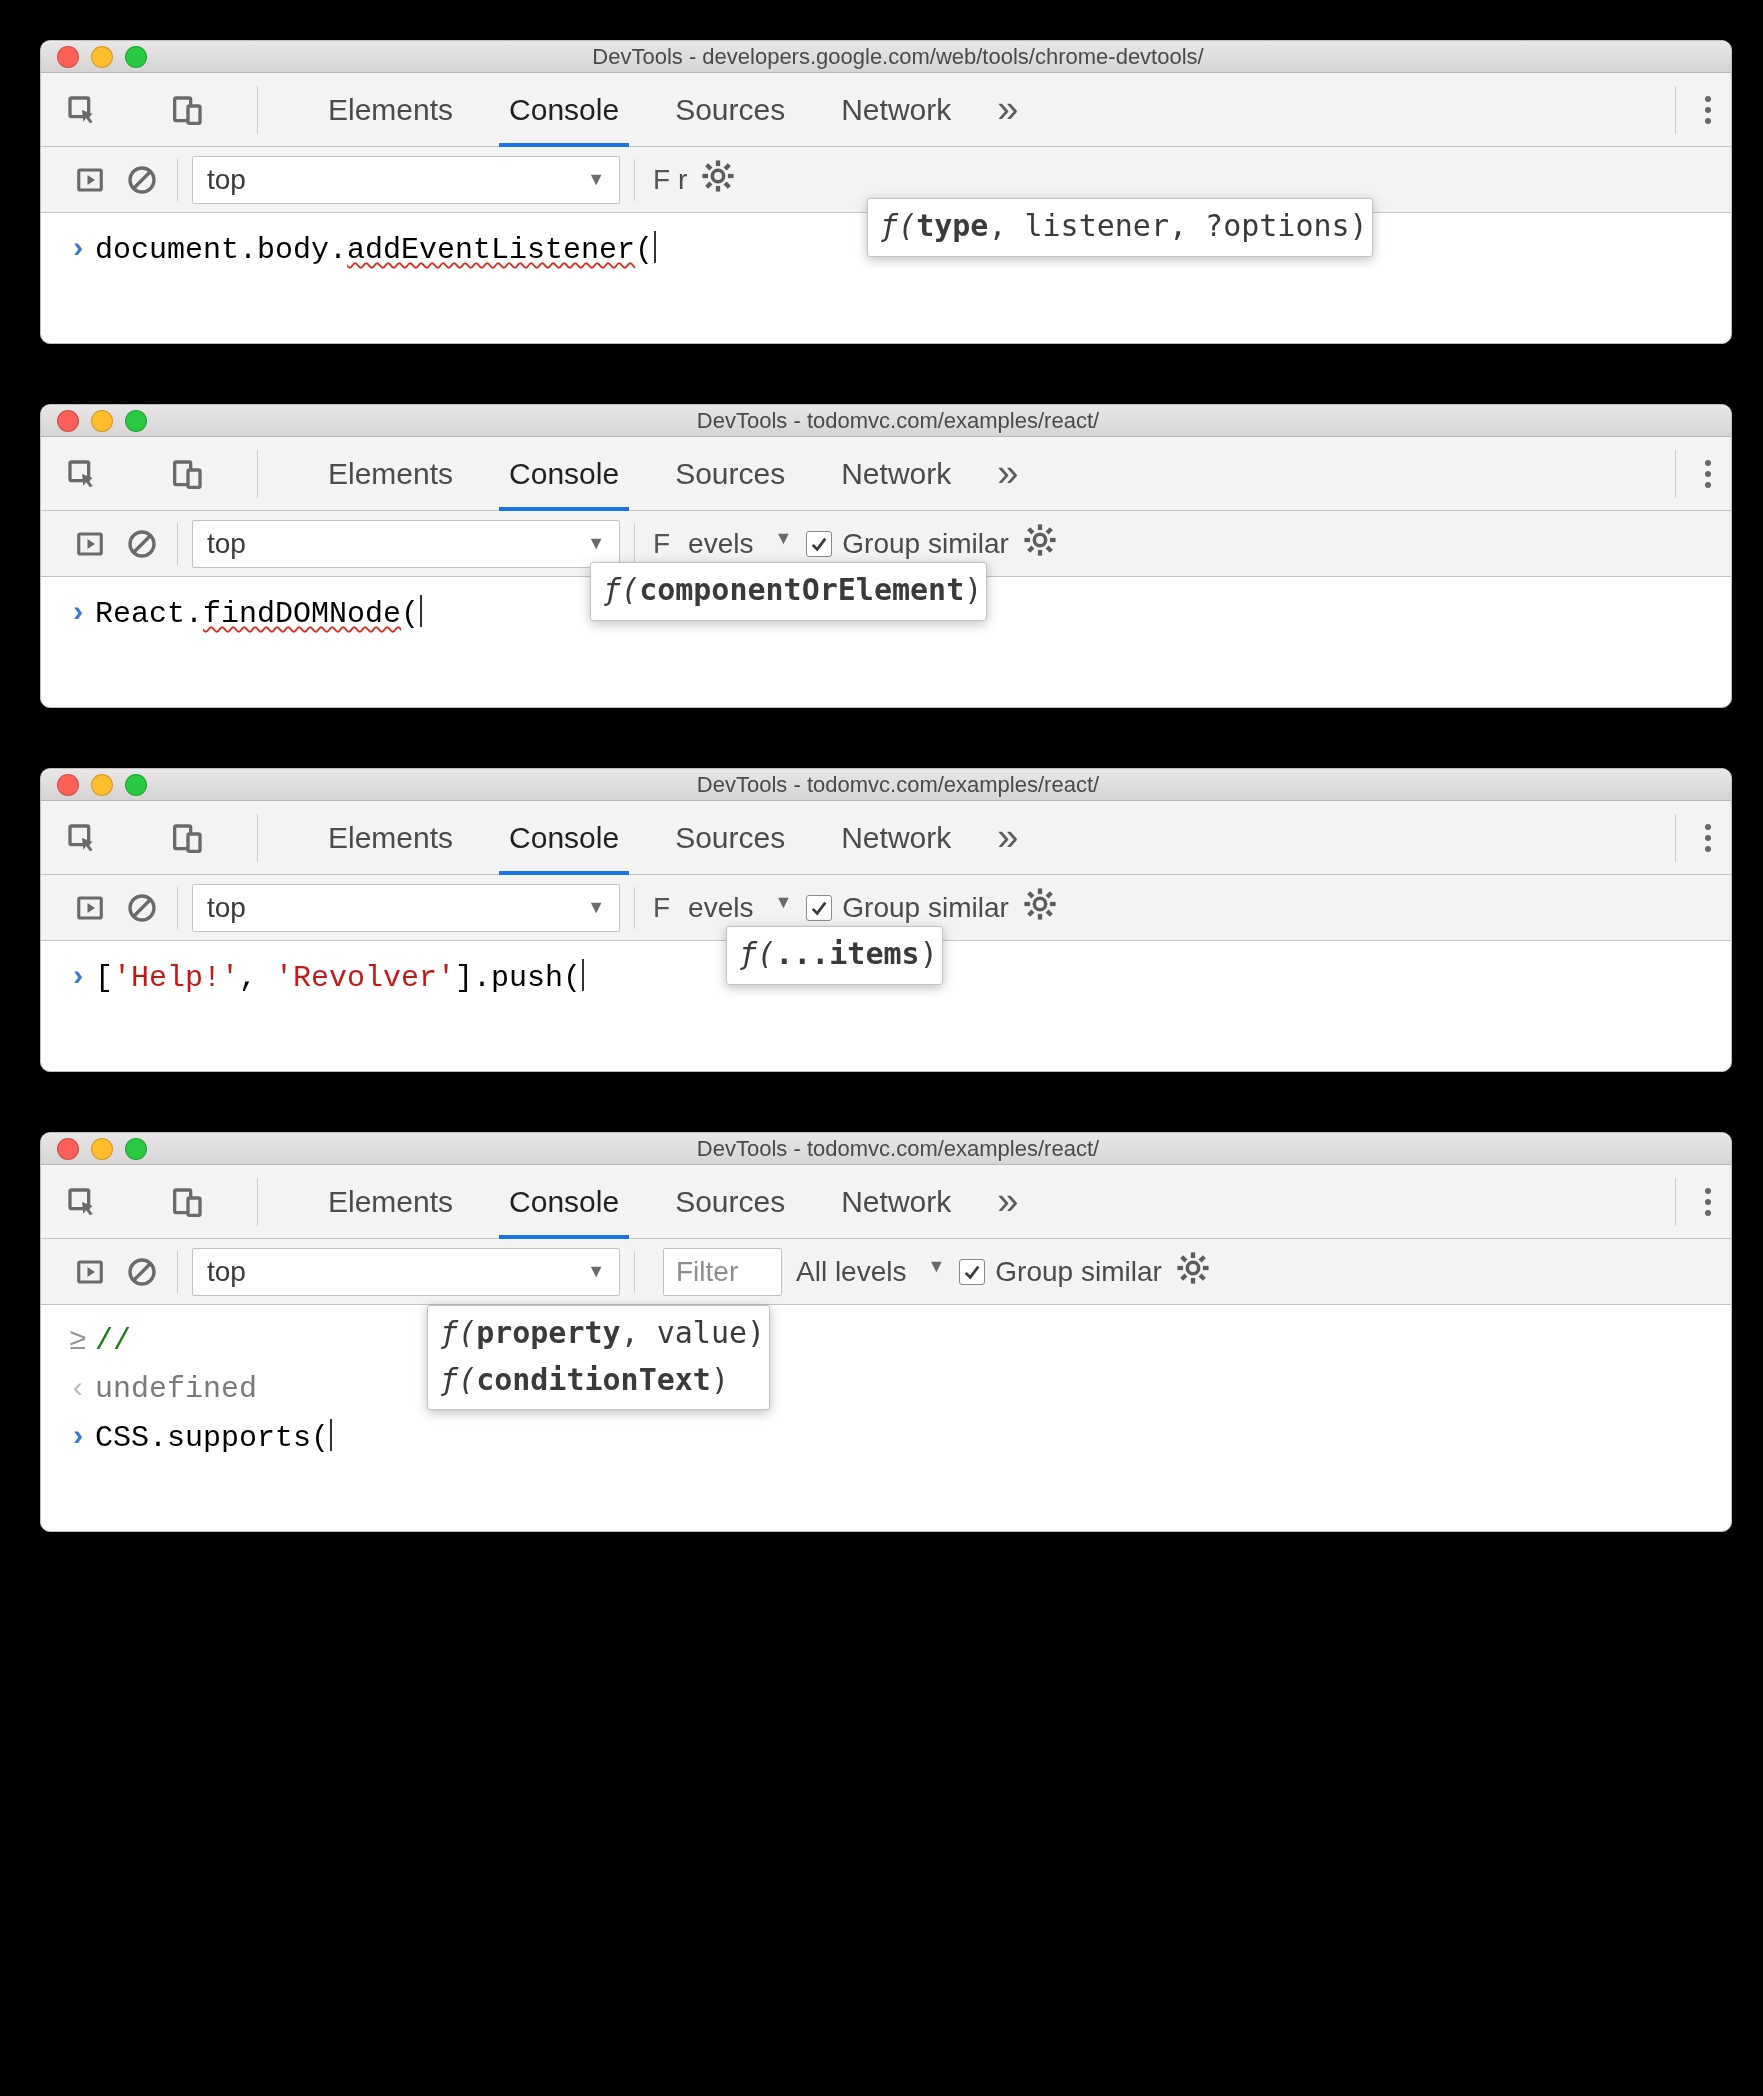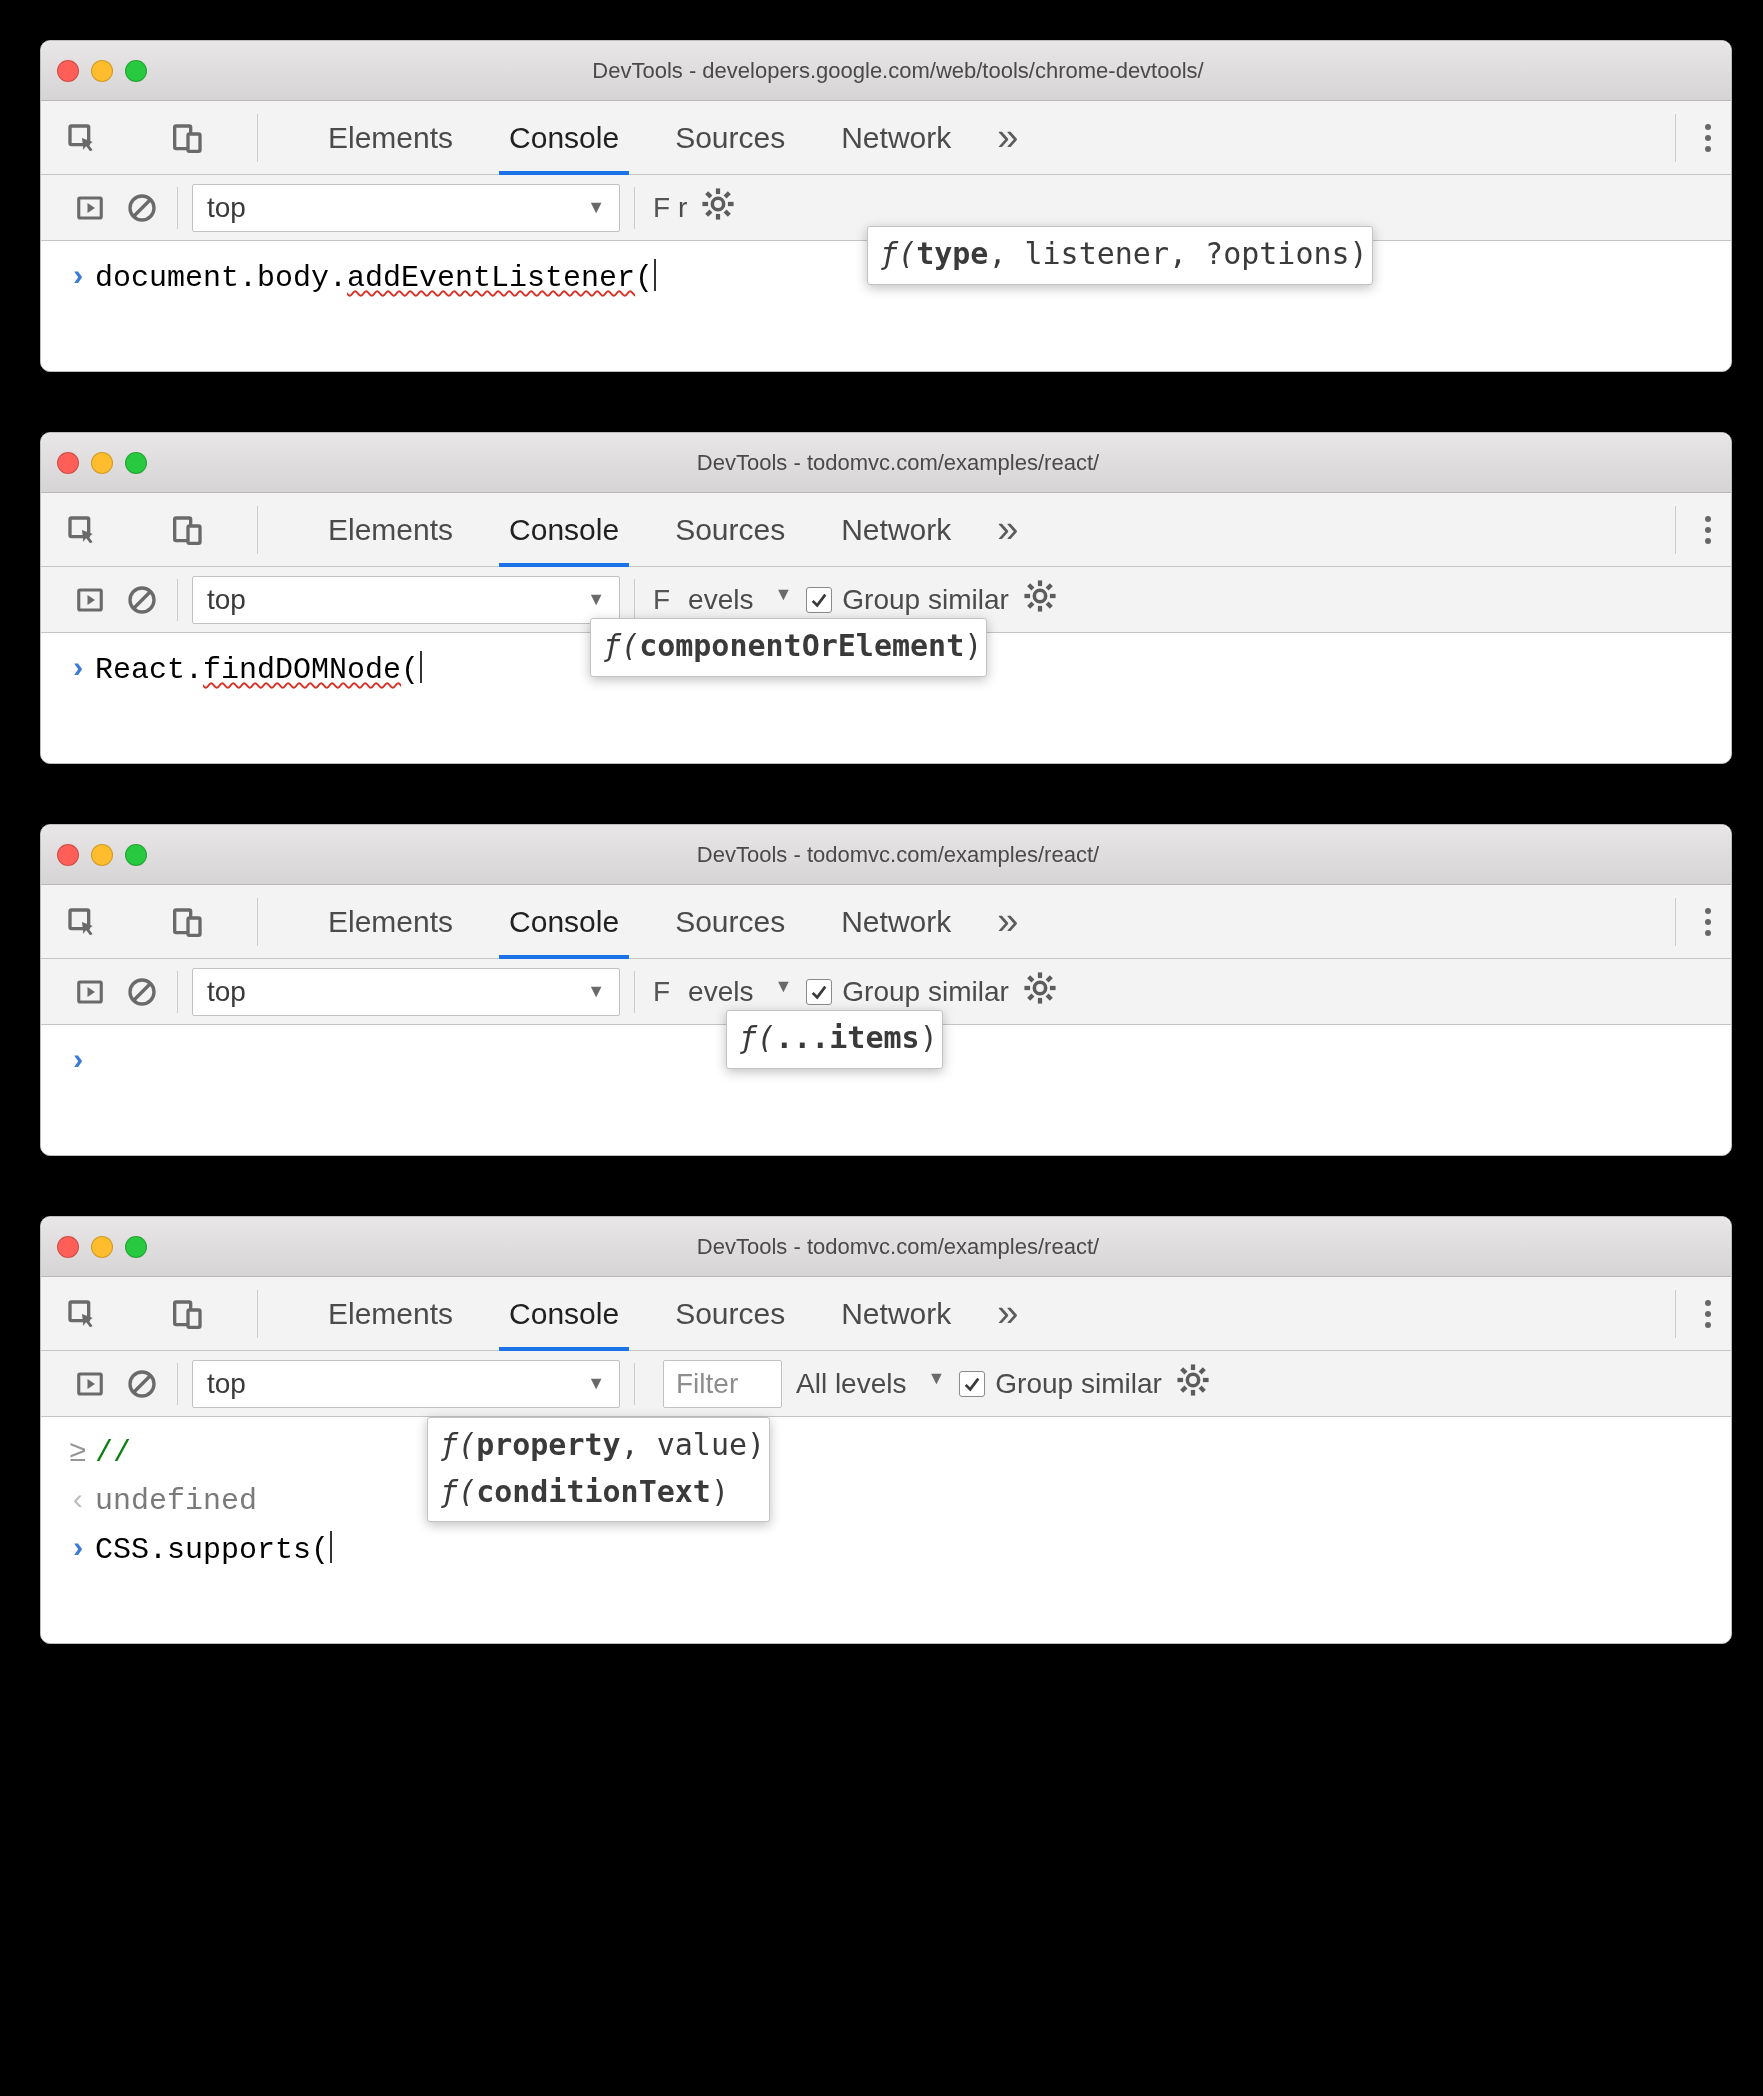--- a/index.html
+++ b/index.html
@@ -14,21 +14,21 @@
     background: #fff;
     border-radius: 10px;
     box-shadow: 0 6px 22px rgba(0,0,0,.4);
     overflow: visible;
     position: relative;
     margin-bottom: 60px;
     border: 1px solid #bdbdbd;
   }
   
   .titlebar {
-    height: 60px;
+    height: 32px;
     background: linear-gradient(#e8e6e6,#d6d4d4);
     border-bottom: 1px solid #b9b7b7;
     display: flex;
     align-items: center;
     padding: 0 16px;
     border-radius: 10px 10px 0 0;
     font-size: 22px;
     color: #4a4a4a;
   }
   .traffic { display:flex; gap:12px; }
@@ -406,20 +406,21 @@
               <line x1="17" y1="7" x2="20" y2="4"></line>
             </g>
           </svg></span>
       </div>
       <div class="body">
         <div class="sig-popup" style="top:-15px; left:685px;">
           <div class="sig-line"><span class="f">ƒ(</span><b>...items</b><span>)</span></div>
         </div>
         <div class="row">
           <span class="gutter prompt">›</span>
+          <span class="code cursor"><span class="">[</span><span class="tok-str">'Help!'</span><span class="">, </span><span class="tok-str">'Revolver'</span><span class="">].push(</span></span>
         </div>
       </div>
     </div>
     <div class="panel">
       <div class="titlebar">
         <div class="traffic">
           <span class="dot red"></span>
           <span class="dot yellow"></span>
           <span class="dot green"></span>
         </div>

